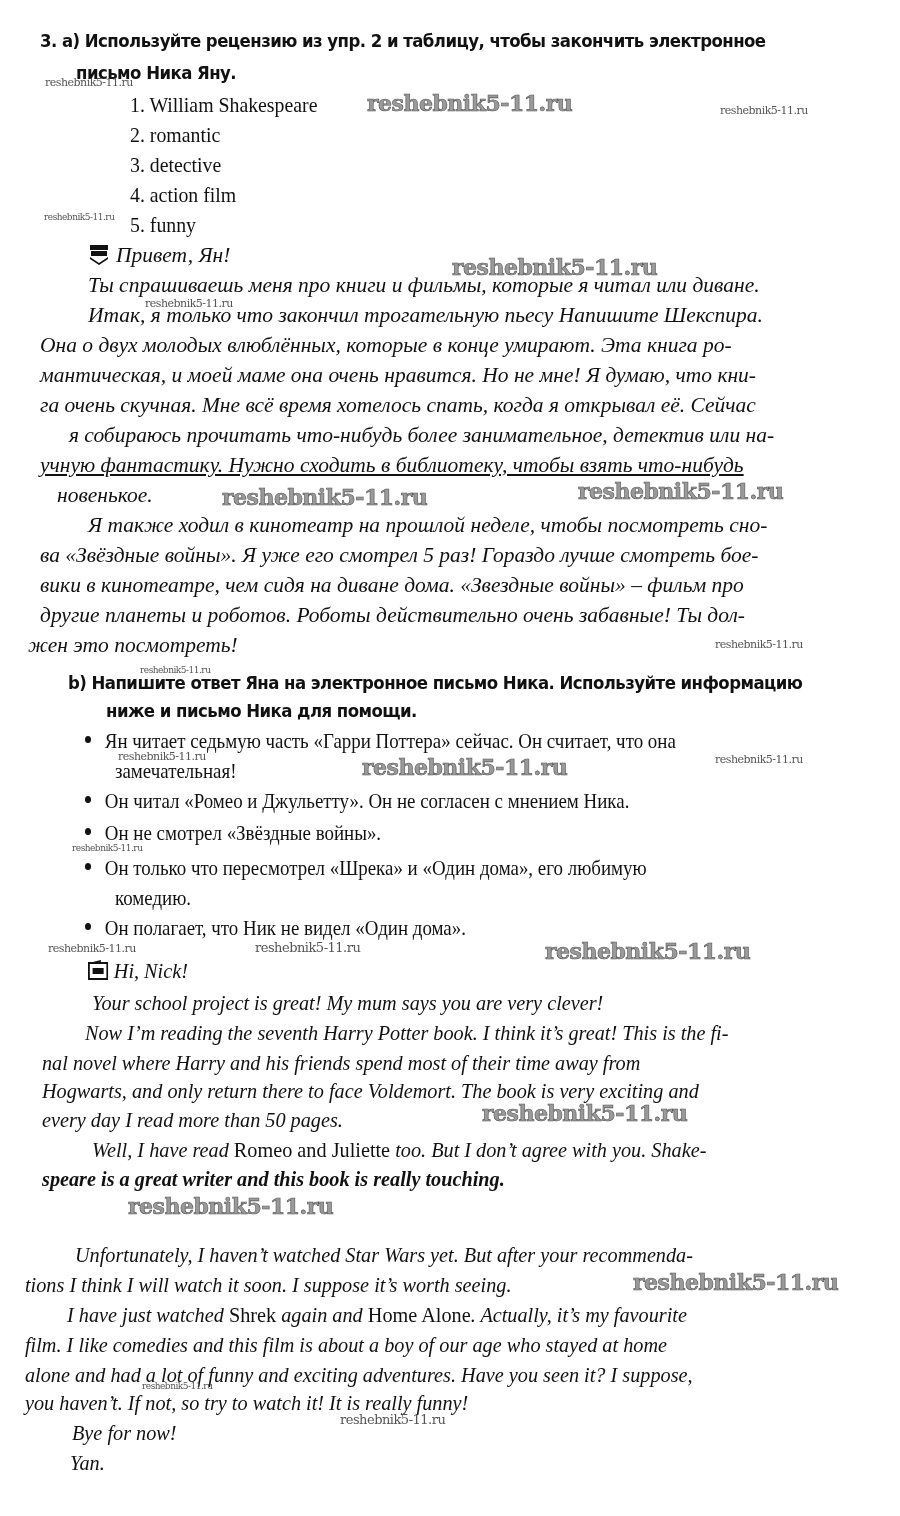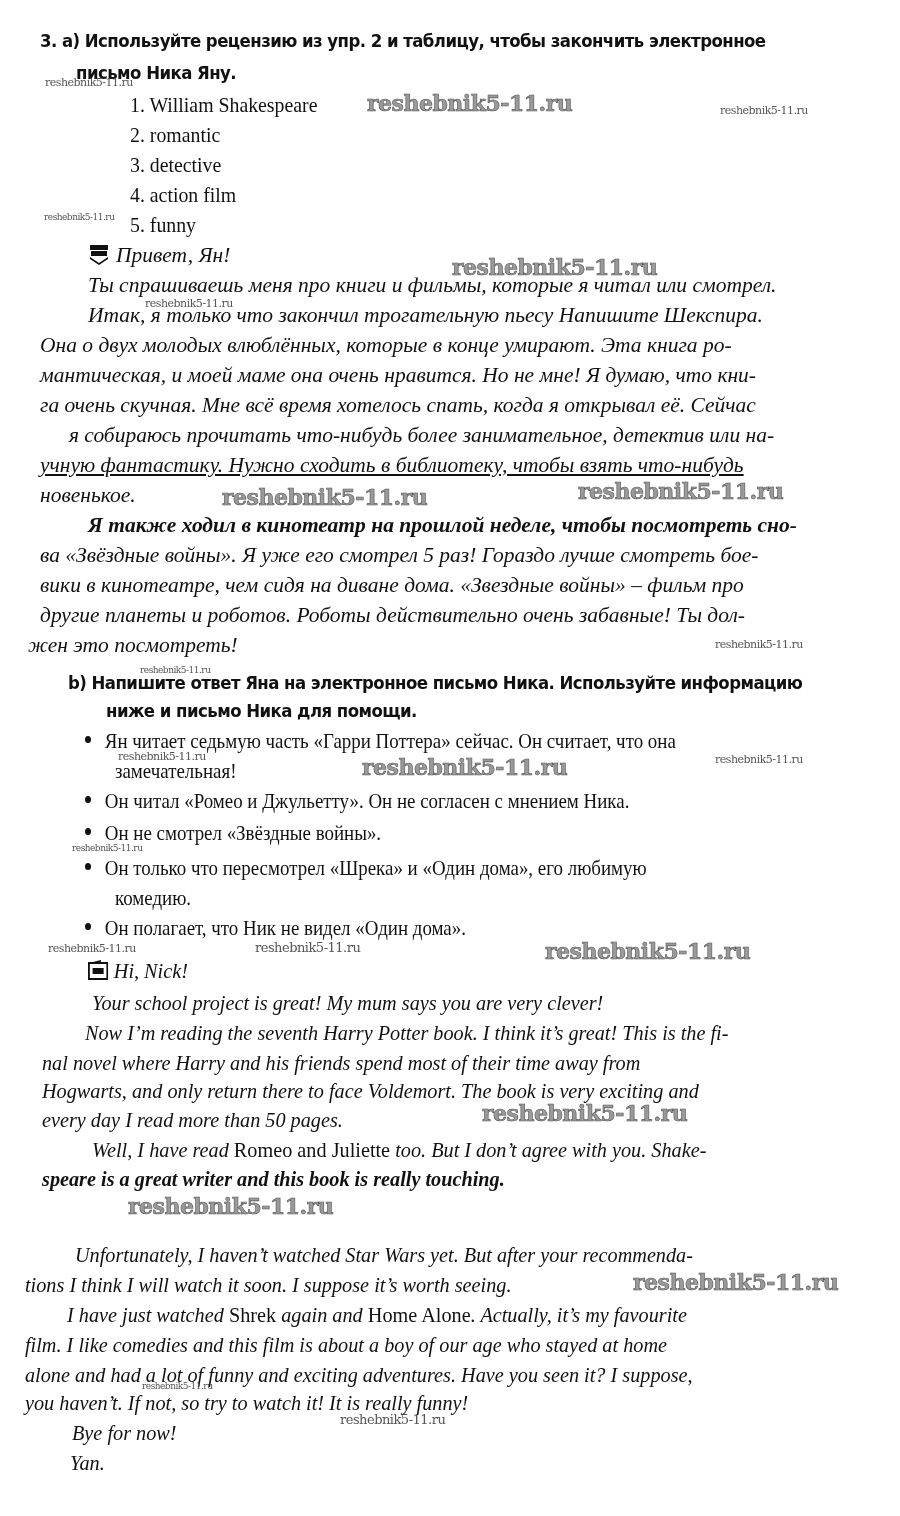--- a/index.html
+++ b/index.html
@@ -31,29 +31,29 @@
 
 <div class="abs ru-it" style="left:88px;top:243px;">
   <span class="icon">
     <svg width="22" height="22" viewBox="0 0 22 22">
         <rect x="2" y="2" width="18" height="5" fill="#111"></rect>
         <rect x="3" y="8" width="16" height="5" fill="#111"></rect>
         <path d="M2 14 L11 20 L20 14 L20 16 L11 22 L2 16Z" fill="#111"></path>
       </svg>
   </span><span>Привет, Ян!</span>
 </div>
-<div class="abs ru-it" style="left:88px;top:273px;">Ты спрашиваешь меня про книги и фильмы, которые я читал или смотрел.</div>
+<div class="abs ru-it" style="left:88px;top:273px;">Ты спрашиваешь меня про книги и фильмы, которые я читал или диване.</div>
 <div class="abs ru-it" style="left:88px;top:303px;">Итак, я только что закончил трогательную пьесу Напишите Шекспира.</div>
 <div class="abs ru-it" style="left:40px;top:333px;">Она о двух молодых влюблённых, которые в конце умирают. Эта книга ро-</div>
 <div class="abs ru-it" style="left:40px;top:363px;">мантическая, и моей маме она очень нравится. Но не мне! Я думаю, что кни-</div>
 <div class="abs ru-it" style="left:40px;top:393px;">га очень скучная. Мне всё время хотелось спать, когда я открывал её. Сейчас</div>
 <div class="abs ru-it" style="left:40px;top:423px;margin-left:29px;">я собираюсь прочитать что-нибудь более занимательное, детектив или на-</div>
 <div class="abs ru-it" style="left:40px;top:453px;text-decoration:underline;">учную фантастику. Нужно сходить в библиотеку, чтобы взять что-нибудь</div>
-<div class="abs ru-it" style="left:40px;top:483px;">новенькое.</div>
-<div class="abs ru-it" style="left:88px;top:513px;font-weight:bold;">Я также ходил в кинотеатр на прошлой неделе, чтобы посмотреть сно-</div>
+<div class="abs ru-it" style="left:57px;top:483px;">новенькое.</div>
+<div class="abs ru-it" style="left:88px;top:513px;">Я также ходил в кинотеатр на прошлой неделе, чтобы посмотреть сно-</div>
 <div class="abs ru-it" style="left:40px;top:543px;text-align:right;">ва «Звёздные войны». Я уже его смотрел 5 раз! Гораздо лучше смотреть бое-</div>
 <div class="abs ru-it" style="left:40px;top:573px;">вики в кинотеатре, чем сидя на диване дома. «Звездные войны» – фильм про</div>
 <div class="abs ru-it" style="left:40px;top:603px;">другие планеты и роботов. Роботы действительно очень забавные! Ты дол-</div>
 <div class="abs ru-it" style="left:28px;top:633px;">жен это посмотреть!</div>
 
 <div class="abs task" style="left:68px;top:672px;">b) Напишите ответ Яна на электронное письмо Ника. Используйте информацию</div>
 <div class="abs task" style="left:106px;top:700px;">ниже и письмо Ника для помощи.</div>
 
 <div class="abs bullet" style="left:85px;top:728px;"><span class="dot"></span><span>Ян читает седьмую часть «Гарри Поттера» сейчас. Он считает, что она</span></div>
 <div class="abs bullet" style="left:115px;top:758px;">замечательная!</div>

